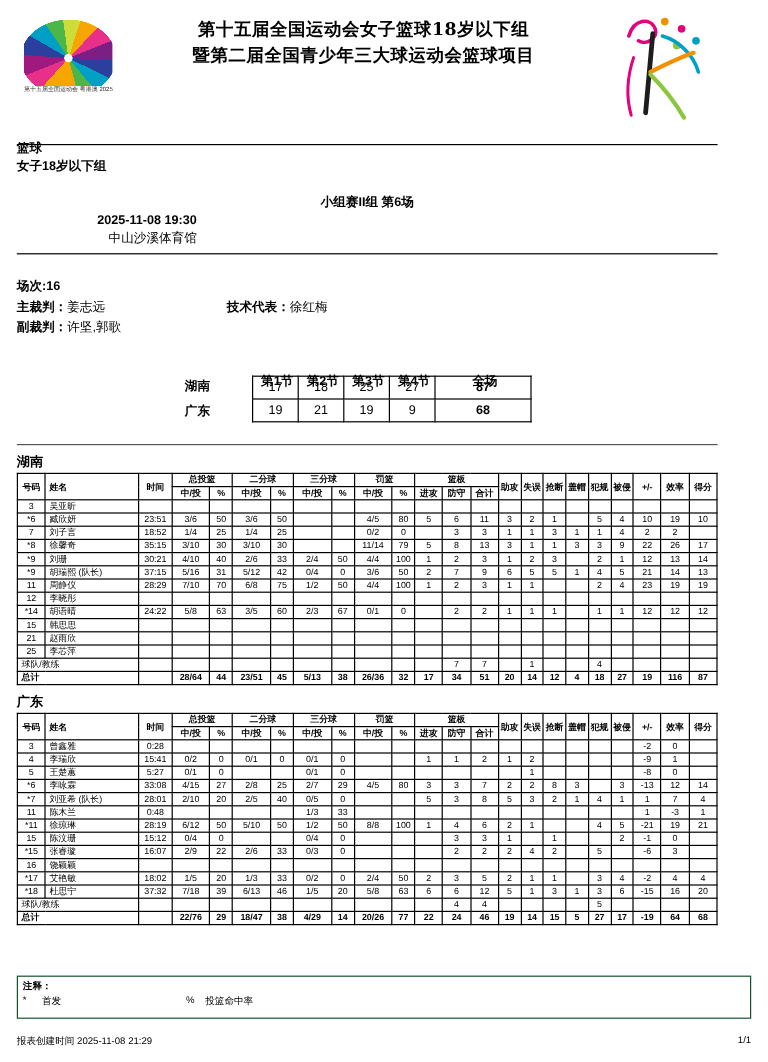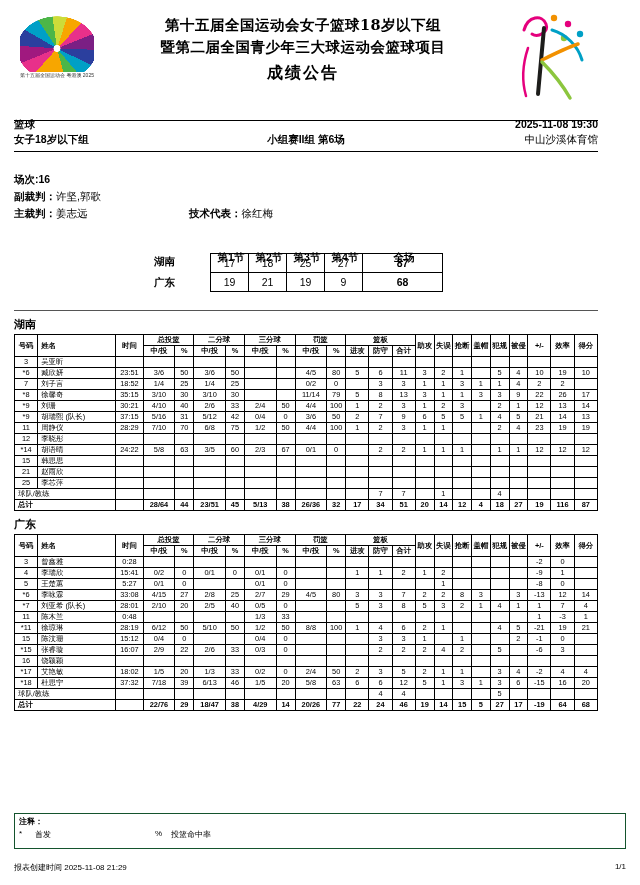--- a/index.html
+++ b/index.html
@@ -80,20 +80,21 @@
     position: relative;
     height: 96px;
   }
   .rm-svg { position: absolute; right: 2px; top: 0; }
   
   .infobar {
     display: flex;
     font-size: 10.5px;
     line-height: 15px;
     margin-top: -4px;
+    flex-direction: column;
   }
   .infobar .col-l { width: 150px; }
   .infobar .col-c { flex: 1 1 auto; text-align: center; padding-top: 15px; }
   .infobar .col-r { width: 150px; text-align: right; }
   .bold { font-weight: bold; }
   .rule { border: none; border-top: 1px solid #000; margin: 4px 0 0 0; }
   .rule-thin { border: none; border-top: 1px solid #555; margin: 3px 0; }
 
   
   .meta {
@@ -209,21 +210,20 @@
 <div class="page">
 
   <div class="header">
     <div class="logo-box">
       <div class="logo-burst"></div>
       <div class="logo-caption">第十五届全国运动会 粤港澳 2025</div>
     </div>
     <div class="title-box">
       <div class="title-line">第十五届全国运动会女子篮球18岁以下组</div>
       <div class="title-line">暨第二届全国青少年三大球运动会篮球项目</div>
-      <div class="title-main">成绩公告</div>
     </div>
     <div class="rightmark">
       <svg class="rm-svg" width="88" height="96" viewBox="0 0 88 96">
         <g stroke-linecap="round" fill="none">
           <path d="M16 22 C20 8, 34 6, 38 16 C41 24, 30 30, 24 26" stroke="#e5007d" stroke-width="3"></path>
           <circle cx="46" cy="10" r="3.2" fill="#f29100" stroke="none"></circle>
           <circle cx="60" cy="16" r="3.2" fill="#e5007d" stroke="none"></circle>
           <circle cx="72" cy="26" r="3.2" fill="#00a0c6" stroke="none"></circle>
           <circle cx="56" cy="30" r="3.2" fill="#8cc63e" stroke="none"></circle>
           <path d="M44 22 C58 26, 70 38, 74 52" stroke="#00a0c6" stroke-width="3"></path>
@@ -251,30 +251,30 @@
   </div>
 
   <hr class="rule">
 
   <div class="meta">
     <div class="r1">
       <div class="m-scene">场次:16</div>
       <div style="width:175px"></div>
     </div>
     <div class="r1">
-      <div class="m-assist">
-        <span class="lbl">副裁判：</span><span>许坚,郭歌</span>
-      </div>
-    </div>
-    <div class="r1">
       <div class="m-ref">
         <span class="lbl">主裁判：</span><span>姜志远</span>
       </div>
       <div class="m-tech">
         <span class="lbl">技术代表：</span><span>徐红梅</span>
+      </div>
+    </div>
+    <div class="r1">
+      <div class="m-assist">
+        <span class="lbl">副裁判：</span><span>许坚,郭歌</span>
       </div>
     </div>
   </div>
 
   <div class="qwrap">
     <div class="qhead">
       <span>第1节</span><span>第2节</span><span>第3节</span><span>第4节</span><span class="full">全场</span>
     </div>
     <div class="qteam t1">湖南</div>
     <div class="qteam t2">广东</div>

